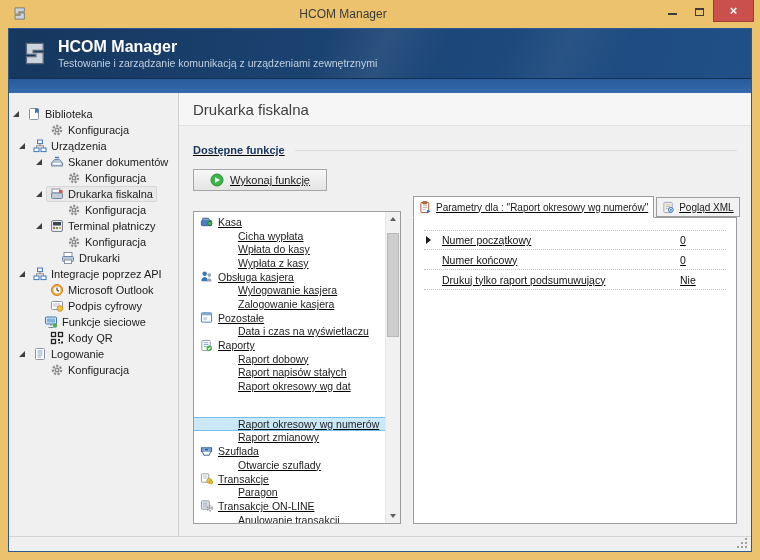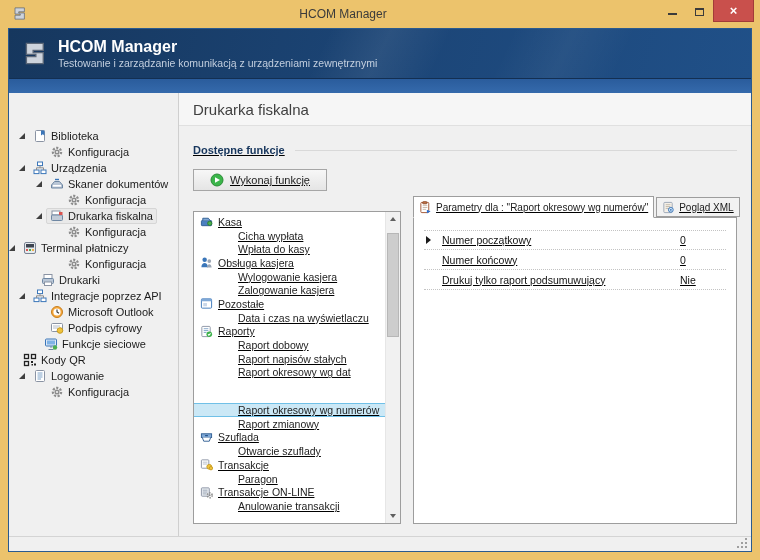--- a/index.html
+++ b/index.html
@@ -128,21 +128,21 @@
           <div class="banner-title">HCOM Manager</div>
           <div class="banner-subtitle">Testowanie i zarządzanie komunikacją z urządzeniami zewnętrznymi</div>
         </div>
       </div>
       <div class="banner-strip"></div>
     </div>
 
     <div class="content">
 
       <div class="tree">
-          <div class="tree-row" style="padding-left: 10px; margin-top: 22px;">
+          <div class="tree-row" style="padding-left: 4px;">
             <span class="expander"></span>
             <span class="node-content">
               <span class="tico">
                 <svg viewBox="0 0 14 14">
                   <rect x="2.5" y="1.5" width="9" height="11" rx="1" fill="#fff" stroke="#8a93a3"></rect>
                   <path d="M8 1.5h3.5v5l-1.75-1.3L8 6.5z" fill="#3a76b9"></path>
                 </svg>
               </span>
               <span class="tlabel">Biblioteka</span>
             </span>
@@ -219,21 +219,21 @@
               <span class="tico">
                 <svg viewBox="0 0 14 14">
                   <circle cx="7" cy="7" r="4.1" fill="none" stroke="#8d8d8d" stroke-width="2.3" stroke-dasharray="2.1 1.5"></circle>
                   <circle cx="7" cy="7" r="2.5" fill="#8d8d8d"></circle>
                   <circle cx="7" cy="7" r="1.1" fill="#f0f0f0"></circle>
                 </svg>
               </span>
               <span class="tlabel">Konfiguracja</span>
             </span>
           </div>
-          <div class="tree-row" style="">
+          <div class="tree-row" style="padding-left: 27px;">
             <span class="expander"></span>
             <span class="node-content">
               <span class="tico">
                 <svg viewBox="0 0 14 14">
                   <rect x="1.5" y="1.5" width="11" height="11" rx="1.5" fill="#e7eaee" stroke="#7a8494"></rect>
                   <rect x="3" y="3" width="8" height="3.5" fill="#3d4450"></rect>
                   <rect x="3" y="8" width="2" height="2" fill="#d9534f"></rect>
                   <rect x="6" y="8" width="2" height="2" fill="#4caf50"></rect>
                   <rect x="9" y="8" width="2" height="2" fill="#f0ad4e"></rect>
                 </svg>
@@ -247,21 +247,21 @@
               <span class="tico">
                 <svg viewBox="0 0 14 14">
                   <circle cx="7" cy="7" r="4.1" fill="none" stroke="#8d8d8d" stroke-width="2.3" stroke-dasharray="2.1 1.5"></circle>
                   <circle cx="7" cy="7" r="2.5" fill="#8d8d8d"></circle>
                   <circle cx="7" cy="7" r="1.1" fill="#f0f0f0"></circle>
                 </svg>
               </span>
               <span class="tlabel">Konfiguracja</span>
             </span>
           </div>
-          <div class="tree-row" style="padding-left: 18px;">
+          <div class="tree-row" style="padding-left: 38px;">
             <span class="expander hidden"></span>
             <span class="node-content">
               <span class="tico">
                 <svg viewBox="0 0 14 14">
                   <rect x="3" y="1.5" width="8" height="4" fill="#fff" stroke="#8a93a3"></rect>
                   <rect x="1.5" y="5.5" width="11" height="5" rx="1" fill="#b9c6d6" stroke="#6e87a3"></rect>
                   <rect x="3.5" y="9" width="7" height="3.5" fill="#fff" stroke="#8a93a3"></rect>
                 </svg>
               </span>
               <span class="tlabel">Drukarki</span>
@@ -314,21 +314,21 @@
                 <svg viewBox="0 0 14 14">
                   <rect x="1.5" y="2" width="11" height="7" rx="1" fill="#dfe9f5" stroke="#3a76b9"></rect>
                   <rect x="3" y="3.5" width="8" height="4" fill="#7fb2e5"></rect>
                   <path d="M7 9v2M4.5 12.5h5" stroke="#6e87a3"></path>
                   <circle cx="11" cy="10.5" r="2.2" fill="#4caf50"></circle>
                 </svg>
               </span>
               <span class="tlabel">Funkcje sieciowe</span>
             </span>
           </div>
-          <div class="tree-row" style="">
+          <div class="tree-row" style="padding-left: 27px;">
             <span class="expander hidden"></span>
             <span class="node-content">
               <span class="tico">
                 <svg viewBox="0 0 14 14">
                   <rect x="1.5" y="1.5" width="4" height="4" fill="none" stroke="#222" stroke-width="1.3"></rect>
                   <rect x="8.5" y="1.5" width="4" height="4" fill="none" stroke="#222" stroke-width="1.3"></rect>
                   <rect x="1.5" y="8.5" width="4" height="4" fill="none" stroke="#222" stroke-width="1.3"></rect>
                   <rect x="8" y="8" width="2" height="2" fill="#222"></rect>
                   <rect x="11" y="10.5" width="2" height="2" fill="#222"></rect>
                   <rect x="8.5" y="11" width="1.5" height="1.5" fill="#222"></rect>
@@ -393,20 +393,23 @@
                         <circle cx="10.5" cy="9" r="2.3" fill="#4caf50" stroke="#2c7a33"></circle>
                       </svg>
                     </span>
                     <span>Kasa</span>
                   </div>
                   <div class="func-row item">
                     <span>Cicha wypłata</span>
                   </div>
                   <div class="func-row item">
                     <span>Wpłata do kasy</span>
+                  </div>
+                  <div class="func-row item">
+                    <span>Wypłata z kasy</span>
                   </div>
                   <div class="func-row cat">
                     <span class="fico">
                       <svg viewBox="0 0 14 14">
                         <circle cx="5" cy="4" r="2.4" fill="#3a76b9"></circle>
                         <path d="M1.5 12c0-3 2-4.5 3.5-4.5S8.5 9 8.5 12z" fill="#3a76b9"></path>
                         <circle cx="10" cy="5.5" r="2" fill="#9aa5b4"></circle>
                         <path d="M7.5 12.5c0-2.4 1.4-3.6 2.5-3.6s2.5 1.2 2.5 3.6z" fill="#9aa5b4"></path>
                       </svg>
                     </span>

